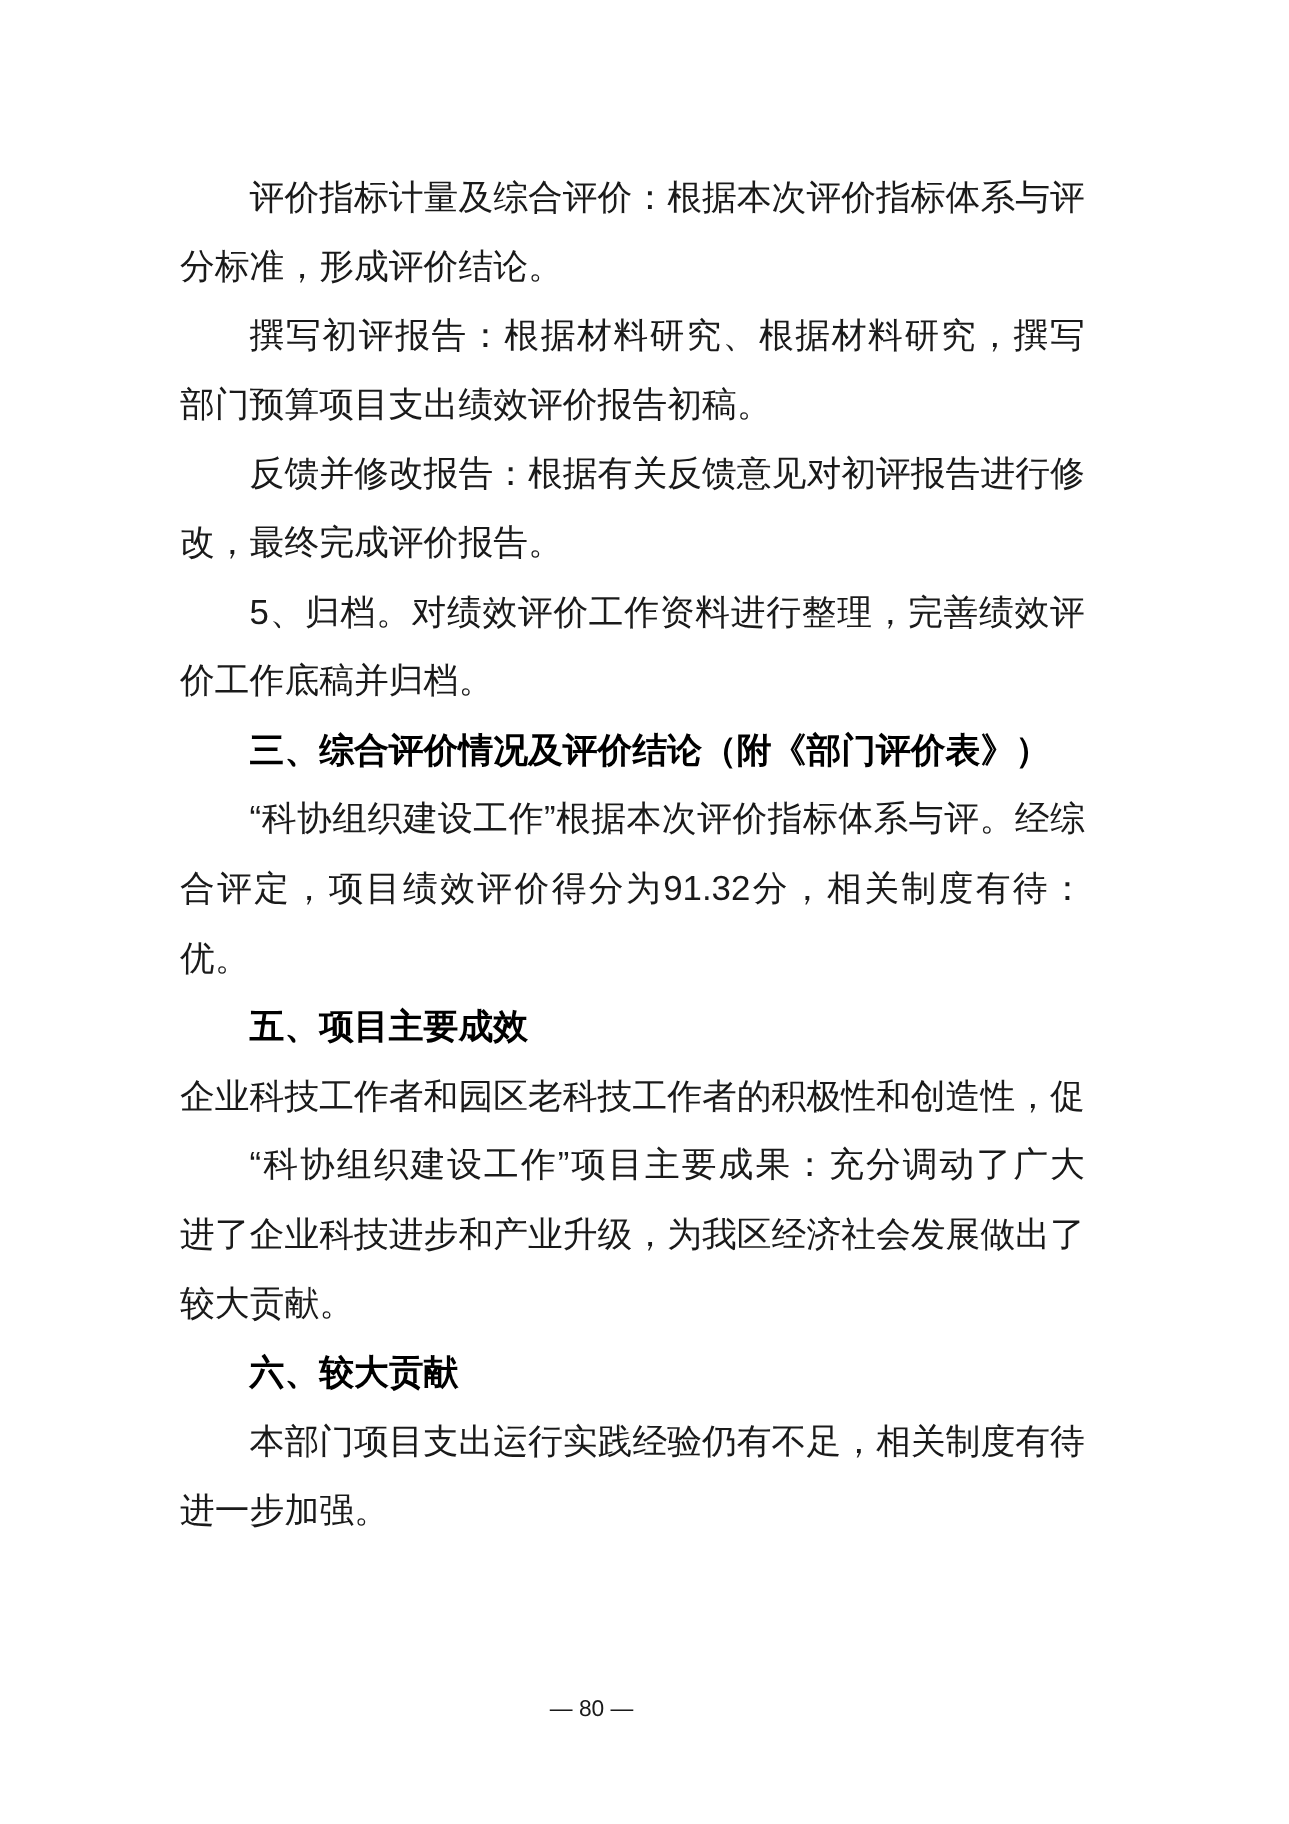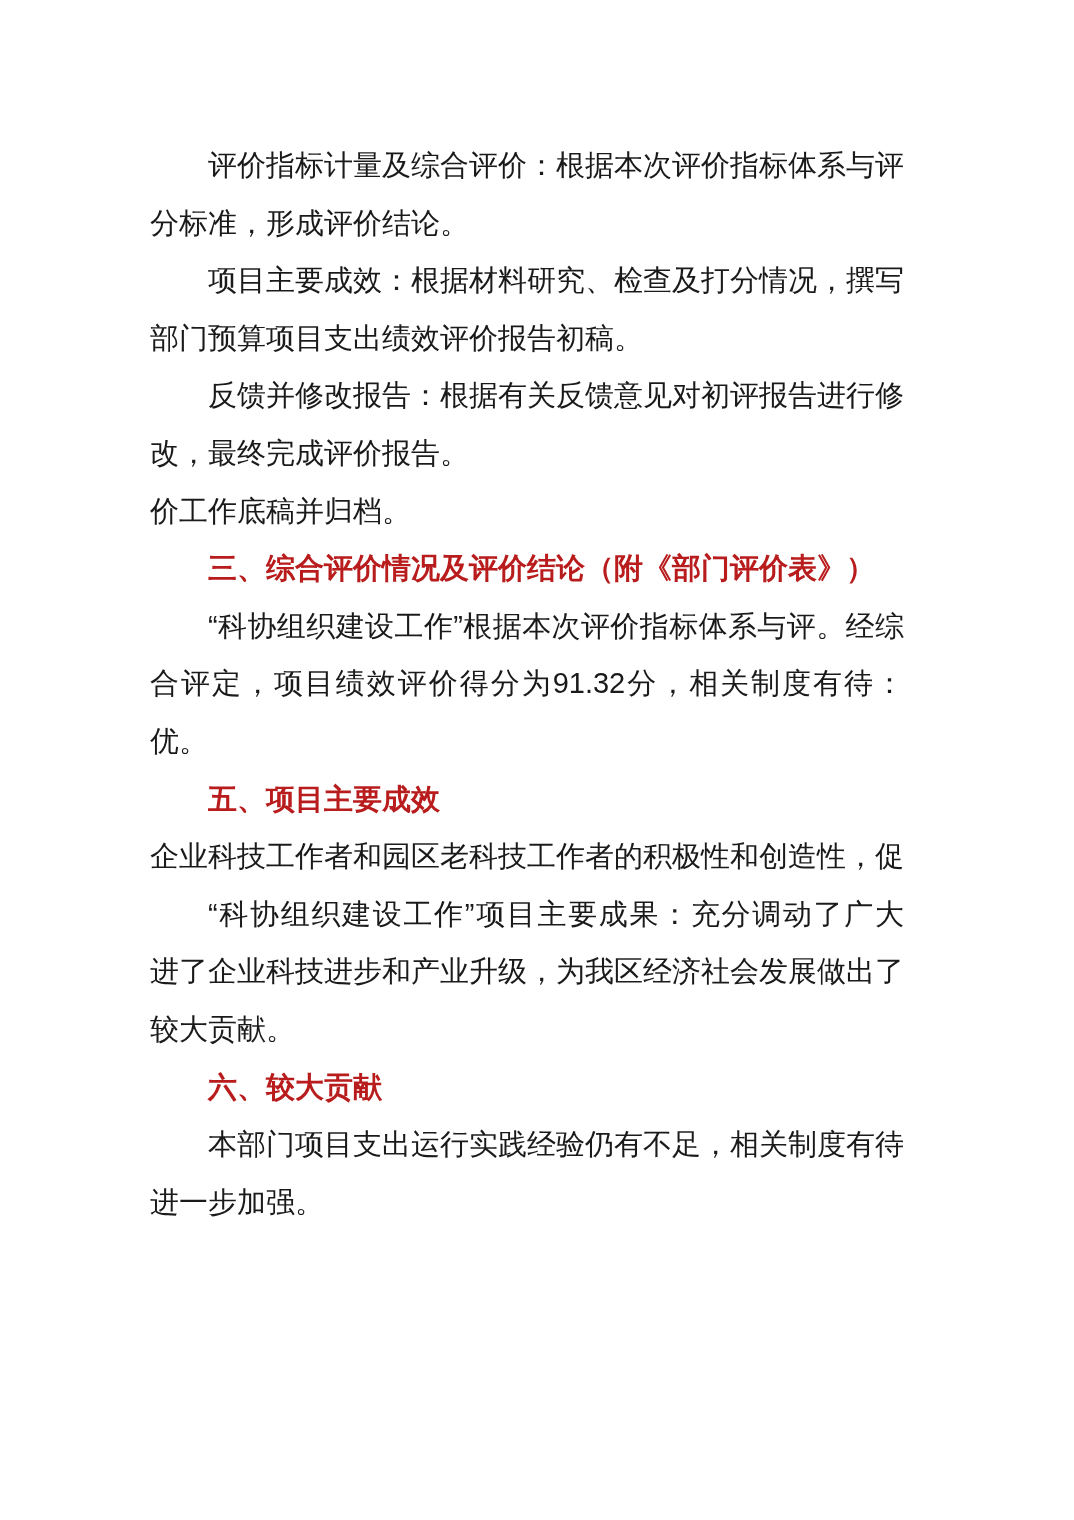--- a/index.html
+++ b/index.html
@@ -22,21 +22,21 @@
     top: 137px;
     width: 754px;
     font-size: 29px;
     line-height: 57.6px;
   }
   .para {
     margin: 0;
   }
   .para.heading {
     font-weight: bold;
-    color: #b91c1c;
+    color: #000000;
   }
   .line {
     white-space: nowrap;
     text-align: justify;
     text-align-last: justify;
   }
   .line.first {
     text-indent: 2em;
   }
   .line.last {
@@ -56,28 +56,29 @@
 </head>
 <body>
 
 <div class="page">
   <div class="content">
       <div class="para body">
         <div class="line first">评价指标计量及综合评价：根据本次评价指标体系与评</div>
         <div class="line last">分标准，形成评价结论。</div>
       </div>
       <div class="para body">
-        <div class="line first">项目主要成效：根据材料研究、检查及打分情况，撰写</div>
+        <div class="line first">撰写初评报告：根据材料研究、根据材料研究，撰写</div>
         <div class="line last">部门预算项目支出绩效评价报告初稿。</div>
       </div>
       <div class="para body">
         <div class="line first">反馈并修改报告：根据有关反馈意见对初评报告进行修</div>
         <div class="line last">改，最终完成评价报告。</div>
       </div>
       <div class="para body">
+        <div class="line first">5、归档。对绩效评价工作资料进行整理，完善绩效评</div>
         <div class="line last">价工作底稿并归档。</div>
       </div>
       <div class="para heading">
         <div class="line first last">三、综合评价情况及评价结论（附《部门评价表》）</div>
       </div>
       <div class="para body">
         <div class="line first">“科协组织建设工作”根据本次评价指标体系与评。经综</div>
         <div class="line">合评定，项目绩效评价得分为91.32分，相关制度有待：</div>
         <div class="line last">优。</div>
       </div>
@@ -91,13 +92,14 @@
         <div class="line last">较大贡献。</div>
       </div>
       <div class="para heading">
         <div class="line first last">六、较大贡献</div>
       </div>
       <div class="para body">
         <div class="line first">本部门项目支出运行实践经验仍有不足，相关制度有待</div>
         <div class="line last">进一步加强。</div>
       </div>
     </div>
+  <div class="footer">— 80 —</div>
 </div>
 
 </body></html>

